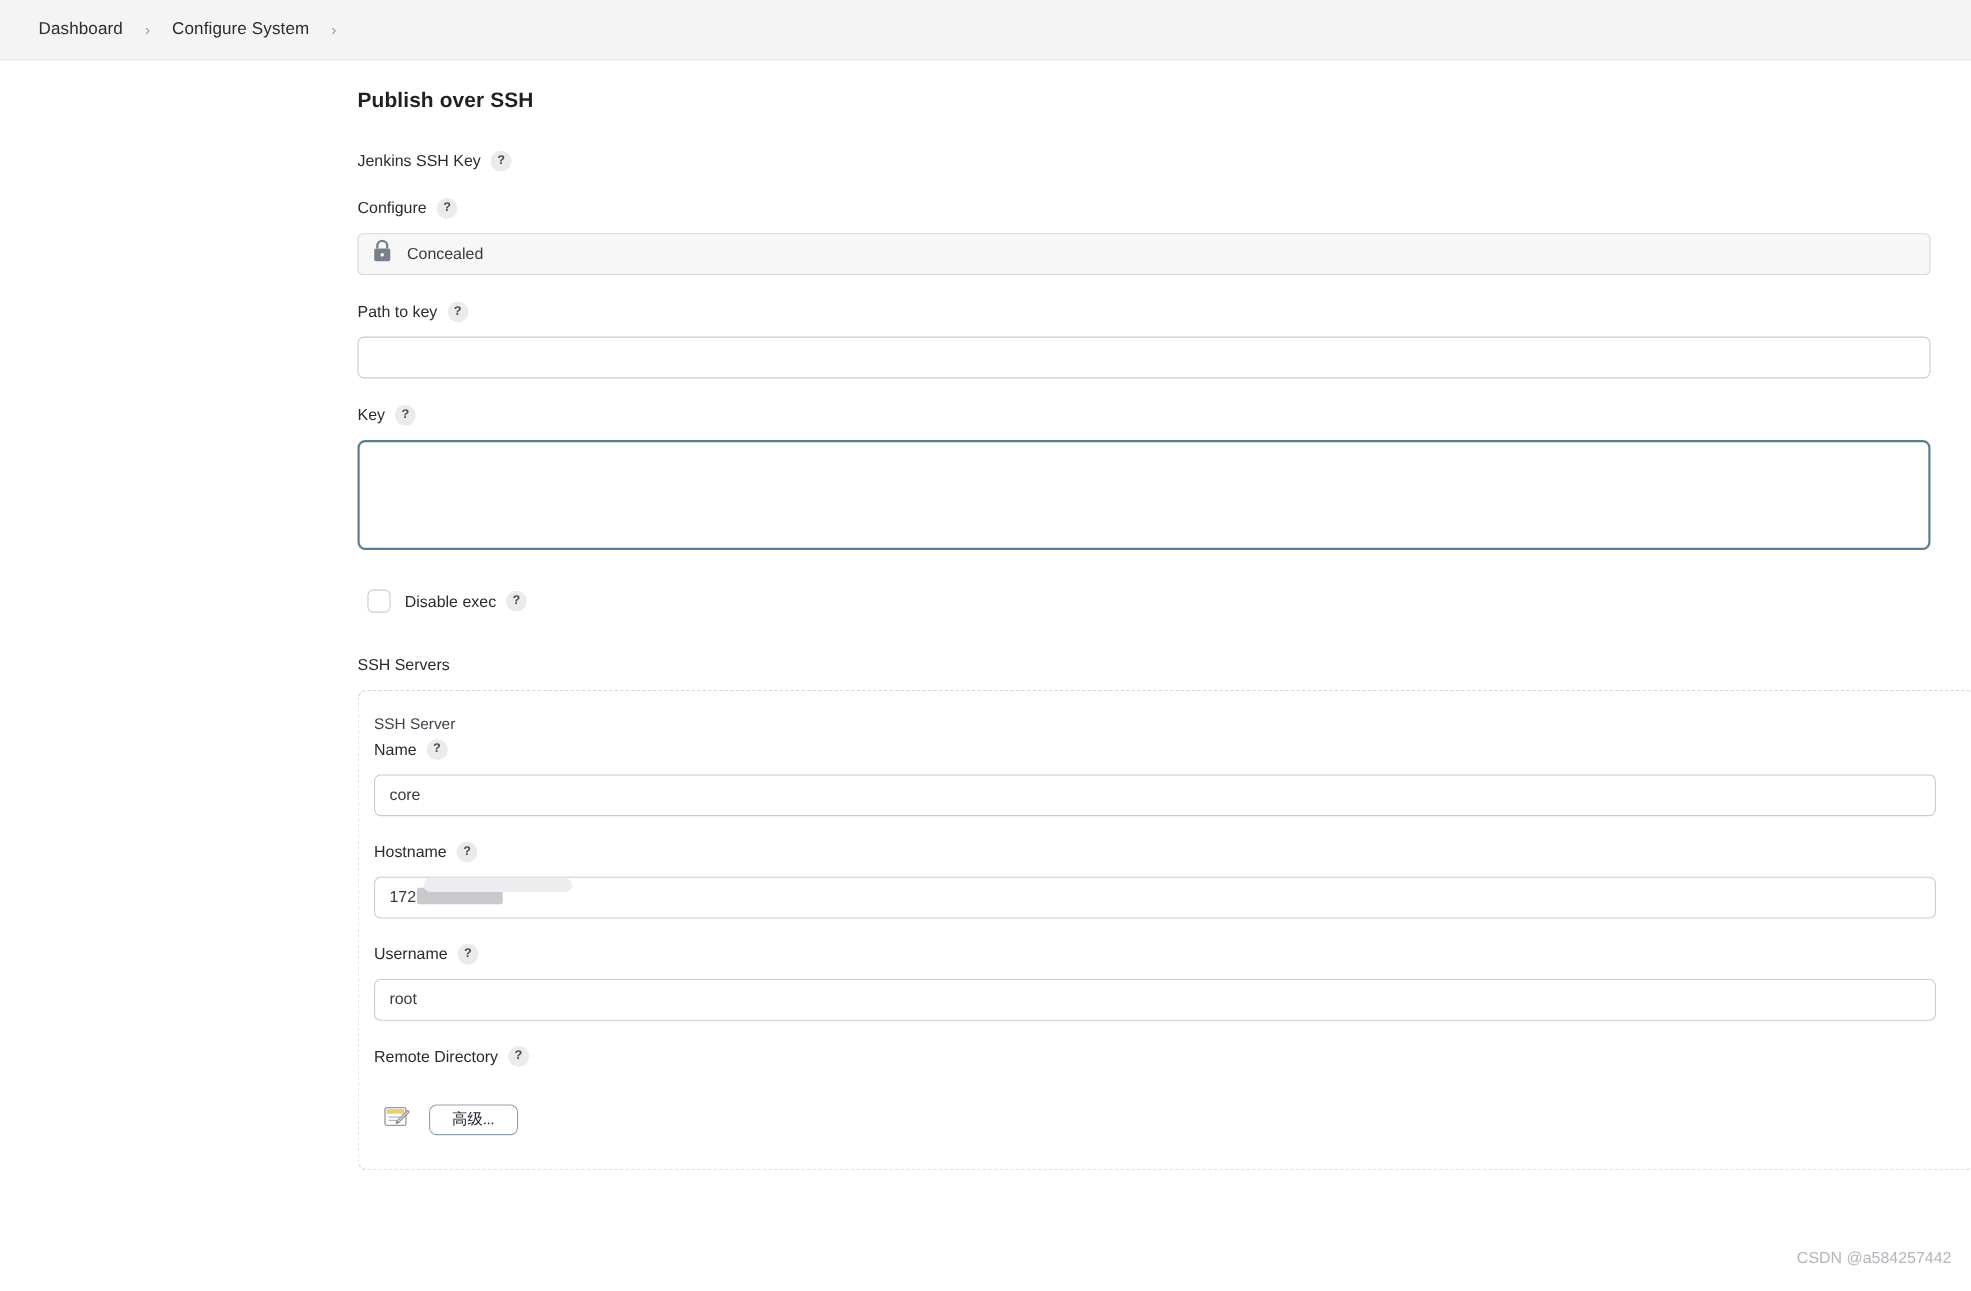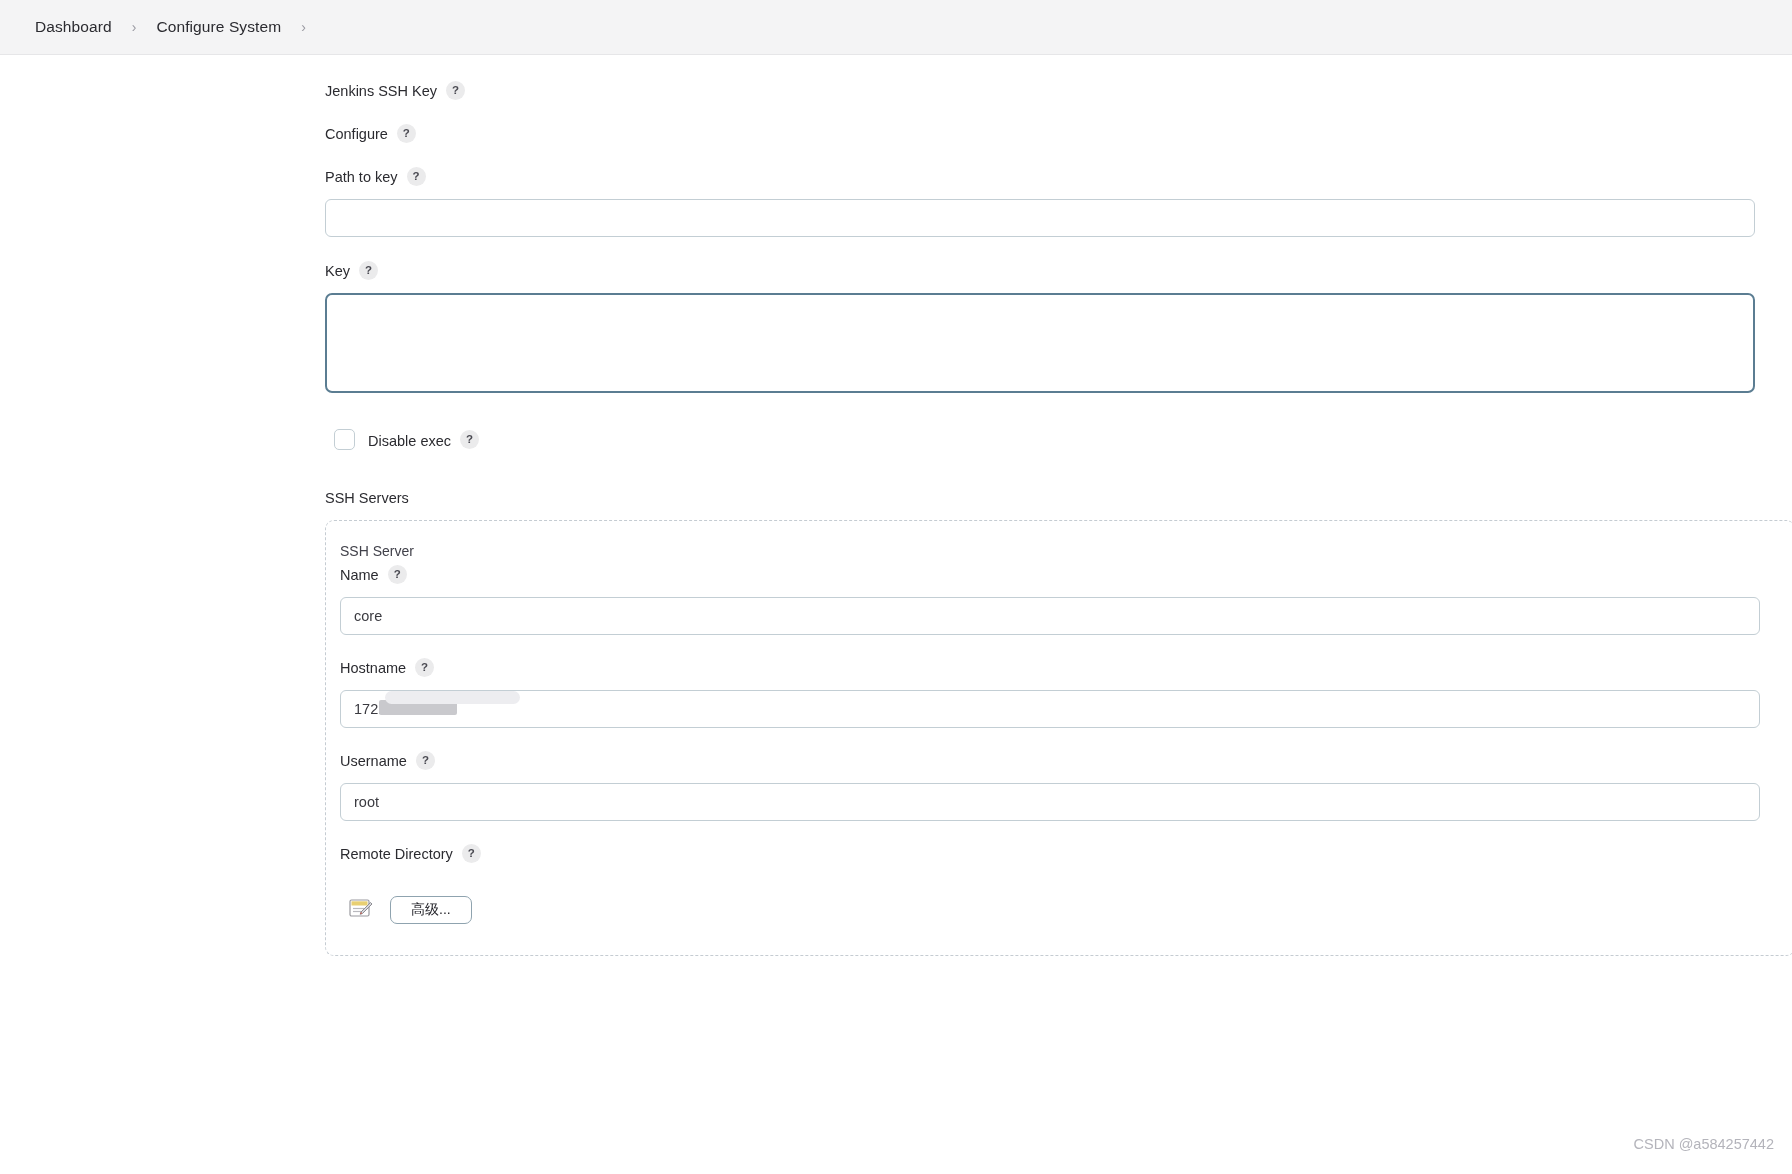--- a/index.html
+++ b/index.html
@@ -187,21 +187,21 @@
 
   
   .advanced-row {
     display: flex;
     align-items: center;
     gap: 16px;
     margin-top: 32px;
     margin-left: 8px;
   }
   .advanced-button {
-    font-family: Liberation Sans, sans-serif;
+    font-family: Liberation Serif, serif;
     font-size: 14px;
     color: #24242a;
     background: #ffffff;
     border: 1.6px solid #8fa3af;
     border-radius: 7px;
     padding: 4px 20px;
     cursor: pointer;
   }
 
   .watermark {
@@ -219,32 +219,43 @@
 
 <div class="breadcrumb-bar">
   <span class="crumb">Dashboard</span>
   <span class="crumb-sep">›</span>
   <span class="crumb">Configure System</span>
   <span class="crumb-sep">›</span>
 </div>
 
 <div class="content">
 
+  <h1 class="page-title">Publish over SSH</h1>
 
   <div class="field-block">
     <div class="field-label">
       <span>Jenkins SSH Key</span>
       <span class="help-badge">?</span>
     </div>
   </div>
 
   <div class="field-block">
     <div class="field-label">
       <span>Configure</span>
       <span class="help-badge">?</span>
+    </div>
+    <div class="secret-field">
+      <span class="lock-icon">
+        <svg width="19" height="21" viewBox="0 0 19 21" fill="none">
+          <path d="M5 8V5.6C5 3.05 7.0 1 9.5 1S14 3.05 14 5.6V8" stroke="#78808c" stroke-width="2.1" fill="none"></path>
+          <rect x="2.2" y="8" width="14.6" height="11.4" rx="1.8" fill="#78808c"></rect>
+          <circle cx="9.5" cy="13.7" r="1.65" fill="#f7f7f8"></circle>
+        </svg>
+      </span>
+      <span class="secret-text">Concealed</span>
     </div>
   </div>
 
   <div class="field-block">
     <div class="field-label">
       <span>Path to key</span>
       <span class="help-badge">?</span>
     </div>
     <input class="text-input" type="text" value="" style="">
   </div>

